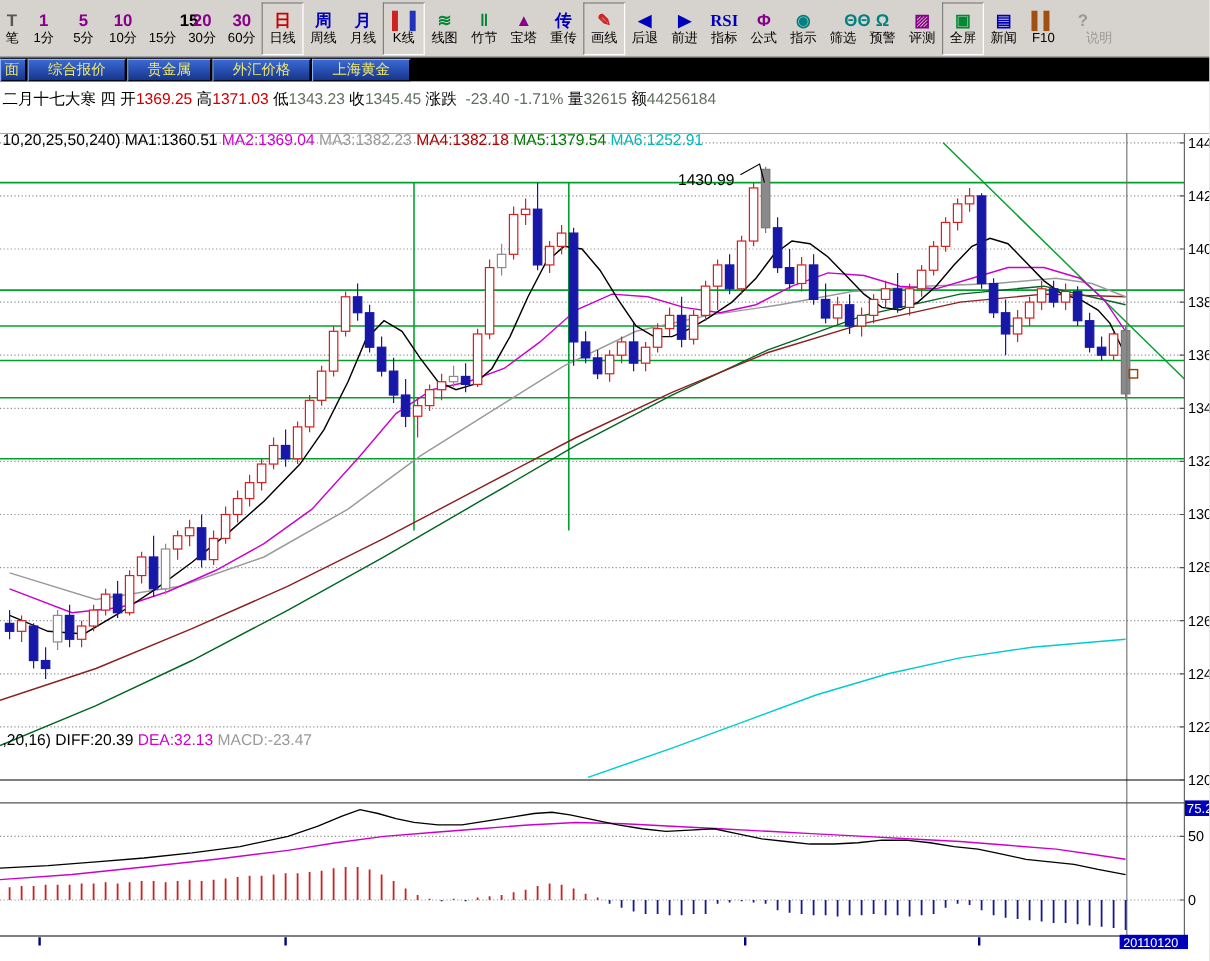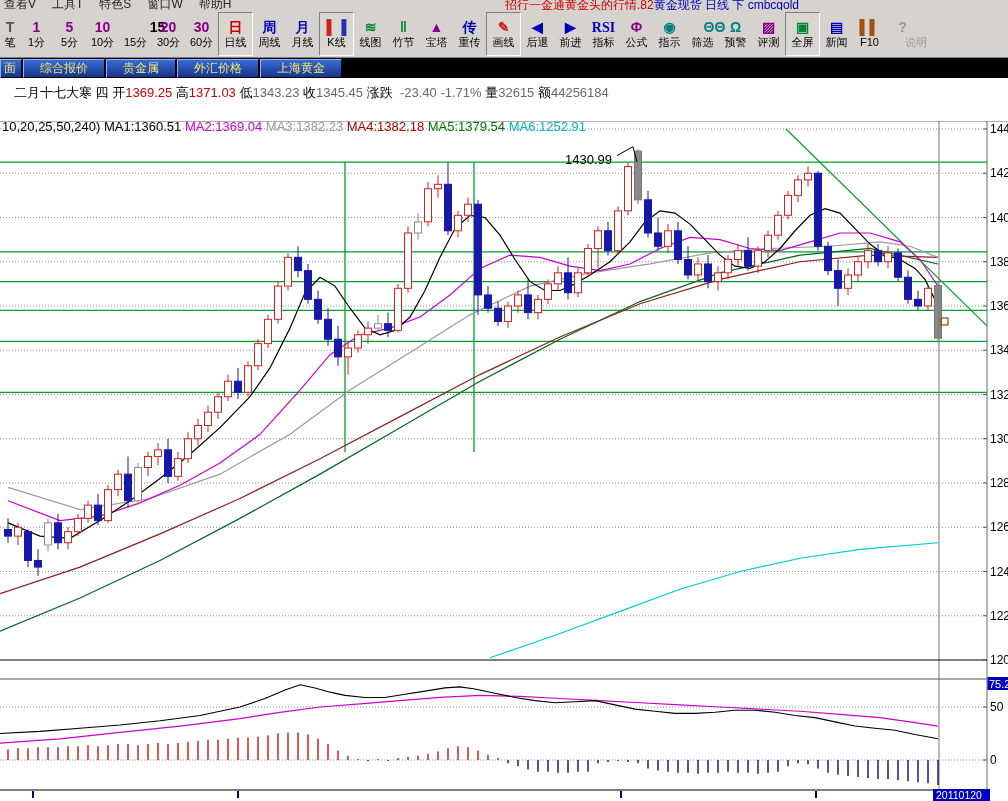--- a/index.html
+++ b/index.html
@@ -20,32 +20,28 @@
   .tbtn.first{width:20px;overflow:hidden;}
   
   #tabbar{height:20px;background:#000;display:flex;align-items:flex-start;}
   .tab{height:17px;line-height:16px;margin:1px 1px 0 0;padding:0 16px;font-size:12px;color:#f0e868;
        background:linear-gradient(180deg,#3a6ad4,#16348c);
        border:1px solid;border-color:#8fb0ff #000 #000 #8fb0ff;white-space:nowrap;cursor:default;}
   .tab.partial{width:14px;padding:0 3px;overflow:hidden;}
   
   #chartarea{position:relative;width:1008px;height:723px;background:#fff;}
   .qline{position:absolute;left:2px;font-size:13px;white-space:pre;z-index:2;}
-  #qline1{top:6px;margin-left:12px;} #qline2{top:41px;} #macdline{top:541px;}
+  #qline1{top:6px;} #qline2{top:41px;} #macdline{top:541px;}
   #chartsvg{position:absolute;left:0;top:43px;z-index:1;}
 </style>
 </head>
 <body>
 
 <div id="app">
 
-  <div id="menustrip">
-    <div class="inner" id="menu-items"><span class="menu-item">查看V</span><span class="menu-item">工具T</span><span class="menu-item">特色S</span><span class="menu-item">窗口W</span><span class="menu-item">帮助H</span></div>
-    <div class="title"><span class="t-red">招行一金通黄金头的行情.82</span><span class="t-blue">黄金现货 日线 下 cmbcgold</span></div>
-  </div>
 
   <div id="toolbar">
       <div class="tbtn first">
         <div class="glyph"><span style="color: rgb(85, 85, 85);">T</span></div>
         <div class="lbl">笔</div>
       </div>
       <div class="tbtn">
         <div class="glyph"><span style="color: rgb(136, 0, 136);">1</span></div>
         <div class="lbl">1分</div>
       </div>
@@ -159,20 +155,21 @@
       <div class="tab partial">面</div>
       <div class="tab">综合报价</div>
       <div class="tab">贵金属</div>
       <div class="tab">外汇价格</div>
       <div class="tab">上海黄金</div>
     </div>
 
   <div id="chartarea">
     <div class="qline" id="qline1"><span style="color: rgb(0, 0, 0);">二月十七大寒 四 </span><span style="color: rgb(0, 0, 0);">开</span><span style="color: rgb(204, 0, 0);">1369.25 </span><span style="color: rgb(0, 0, 0);">高</span><span style="color: rgb(204, 0, 0);">1371.03 </span><span style="color: rgb(0, 0, 0);">低</span><span style="color: rgb(96, 112, 96);">1343.23 </span><span style="color: rgb(0, 0, 0);">收</span><span style="color: rgb(96, 112, 96);">1345.45 </span><span style="color: rgb(0, 0, 0);">涨跌  </span><span style="color: rgb(96, 112, 96);">-23.40 -1.71% </span><span style="color: rgb(0, 0, 0);">量</span><span style="color: rgb(96, 112, 96);">32615 </span><span style="color: rgb(0, 0, 0);">额</span><span style="color: rgb(96, 112, 96);">44256184</span></div>
     <div class="qline" id="qline2"><span style="color: rgb(0, 0, 0);">10,20,25,50,240) </span><span style="color: rgb(0, 0, 0);">MA1:1360.51 </span><span style="color: rgb(204, 0, 204);">MA2:1369.04 </span><span style="color: rgb(154, 154, 154);">MA3:1382.23 </span><span style="color: rgb(170, 0, 0);">MA4:1382.18 </span><span style="color: rgb(0, 119, 0);">MA5:1379.54 </span><span style="color: rgb(0, 184, 184);">MA6:1252.91</span></div>
+    <div class="qline" id="macdline"><span style="color: rgb(0, 0, 0);">,20,16) </span><span style="color: rgb(0, 0, 0);">DIFF:20.39 </span><span style="color: rgb(204, 0, 204);">DEA:32.13 </span><span style="color: rgb(154, 154, 154);">MACD:-23.47</span></div>
     <svg id="chartsvg" width="1008" height="680" viewBox="0 0 1008 680">
         <g>
           <line x1="0" y1="8" x2="987" y2="8" stroke="#909090" stroke-width="1" stroke-dasharray="1 2"></line>
           <line x1="0" y1="52.25" x2="987" y2="52.25" stroke="#909090" stroke-width="1" stroke-dasharray="1 2"></line>
           <line x1="0" y1="96.5" x2="987" y2="96.5" stroke="#909090" stroke-width="1" stroke-dasharray="1 2"></line>
           <line x1="0" y1="140.75" x2="987" y2="140.75" stroke="#909090" stroke-width="1" stroke-dasharray="1 2"></line>
           <line x1="0" y1="185" x2="987" y2="185" stroke="#909090" stroke-width="1" stroke-dasharray="1 2"></line>
           <line x1="0" y1="229.25" x2="987" y2="229.25" stroke="#909090" stroke-width="1" stroke-dasharray="1 2"></line>
           <line x1="0" y1="273.5" x2="987" y2="273.5" stroke="#909090" stroke-width="1" stroke-dasharray="1 2"></line>
           <line x1="0" y1="317.75" x2="987" y2="317.75" stroke="#909090" stroke-width="1" stroke-dasharray="1 2"></line>

